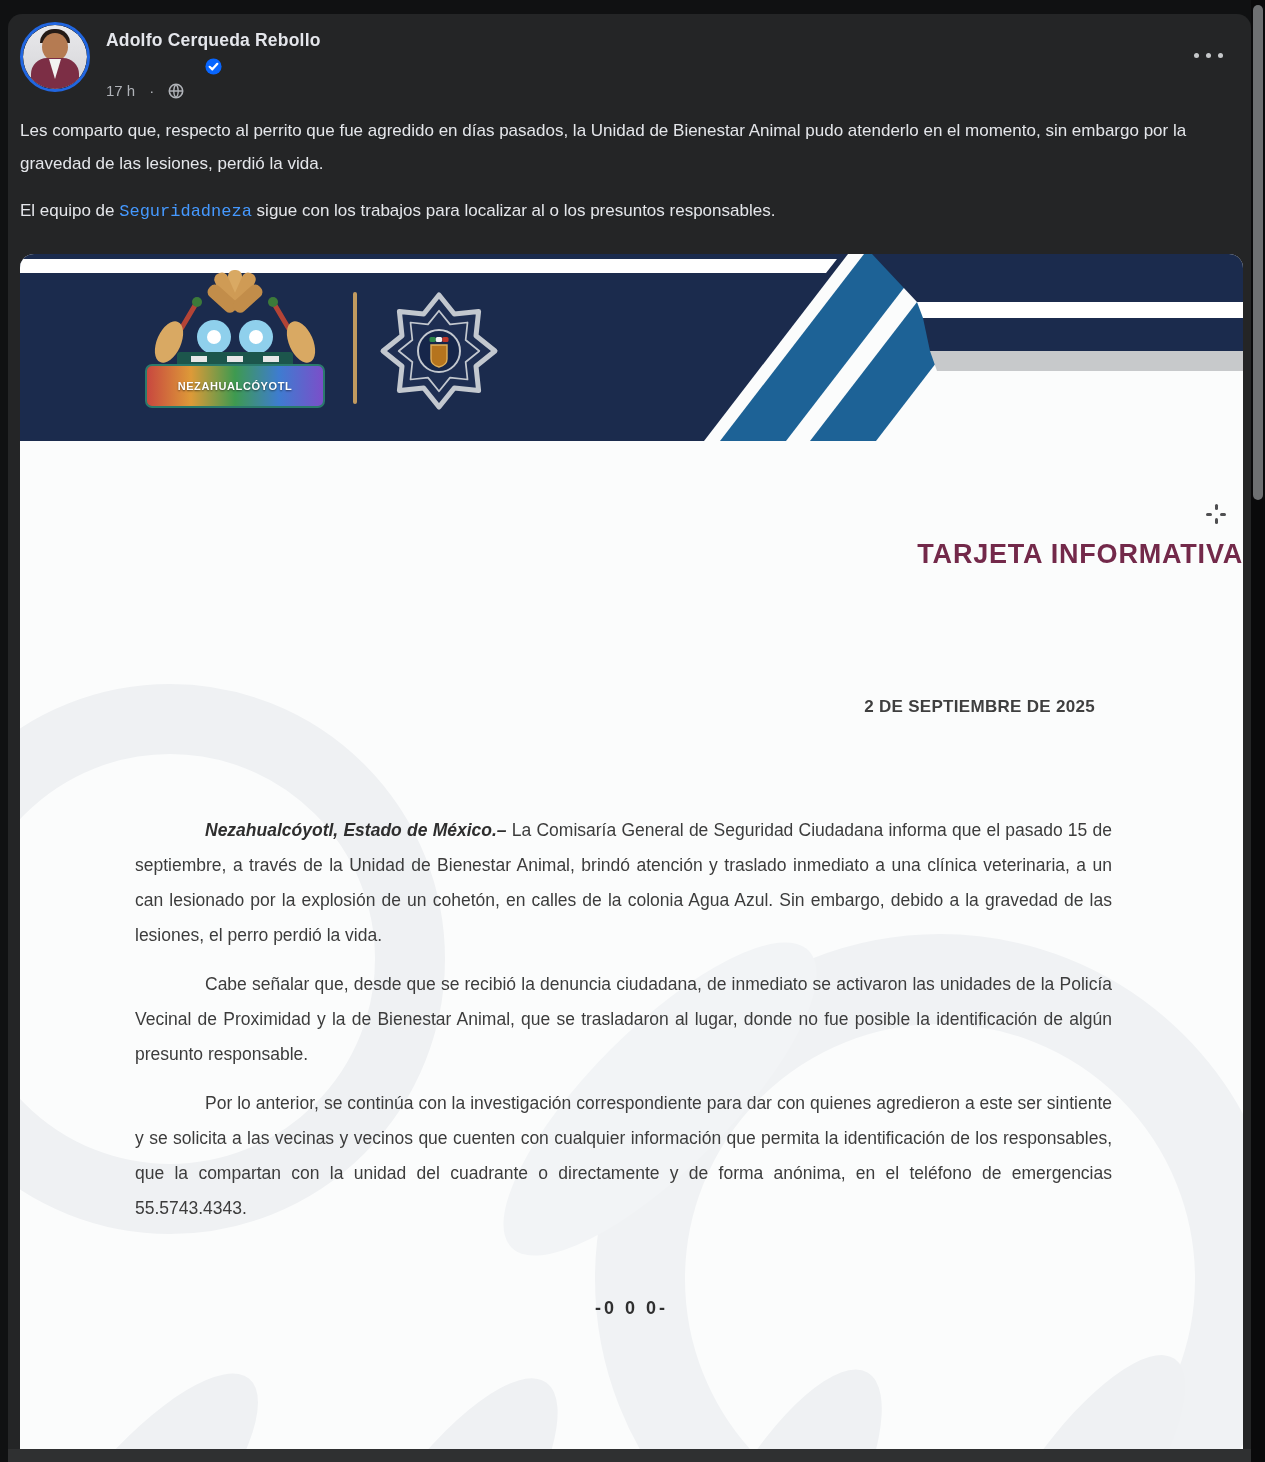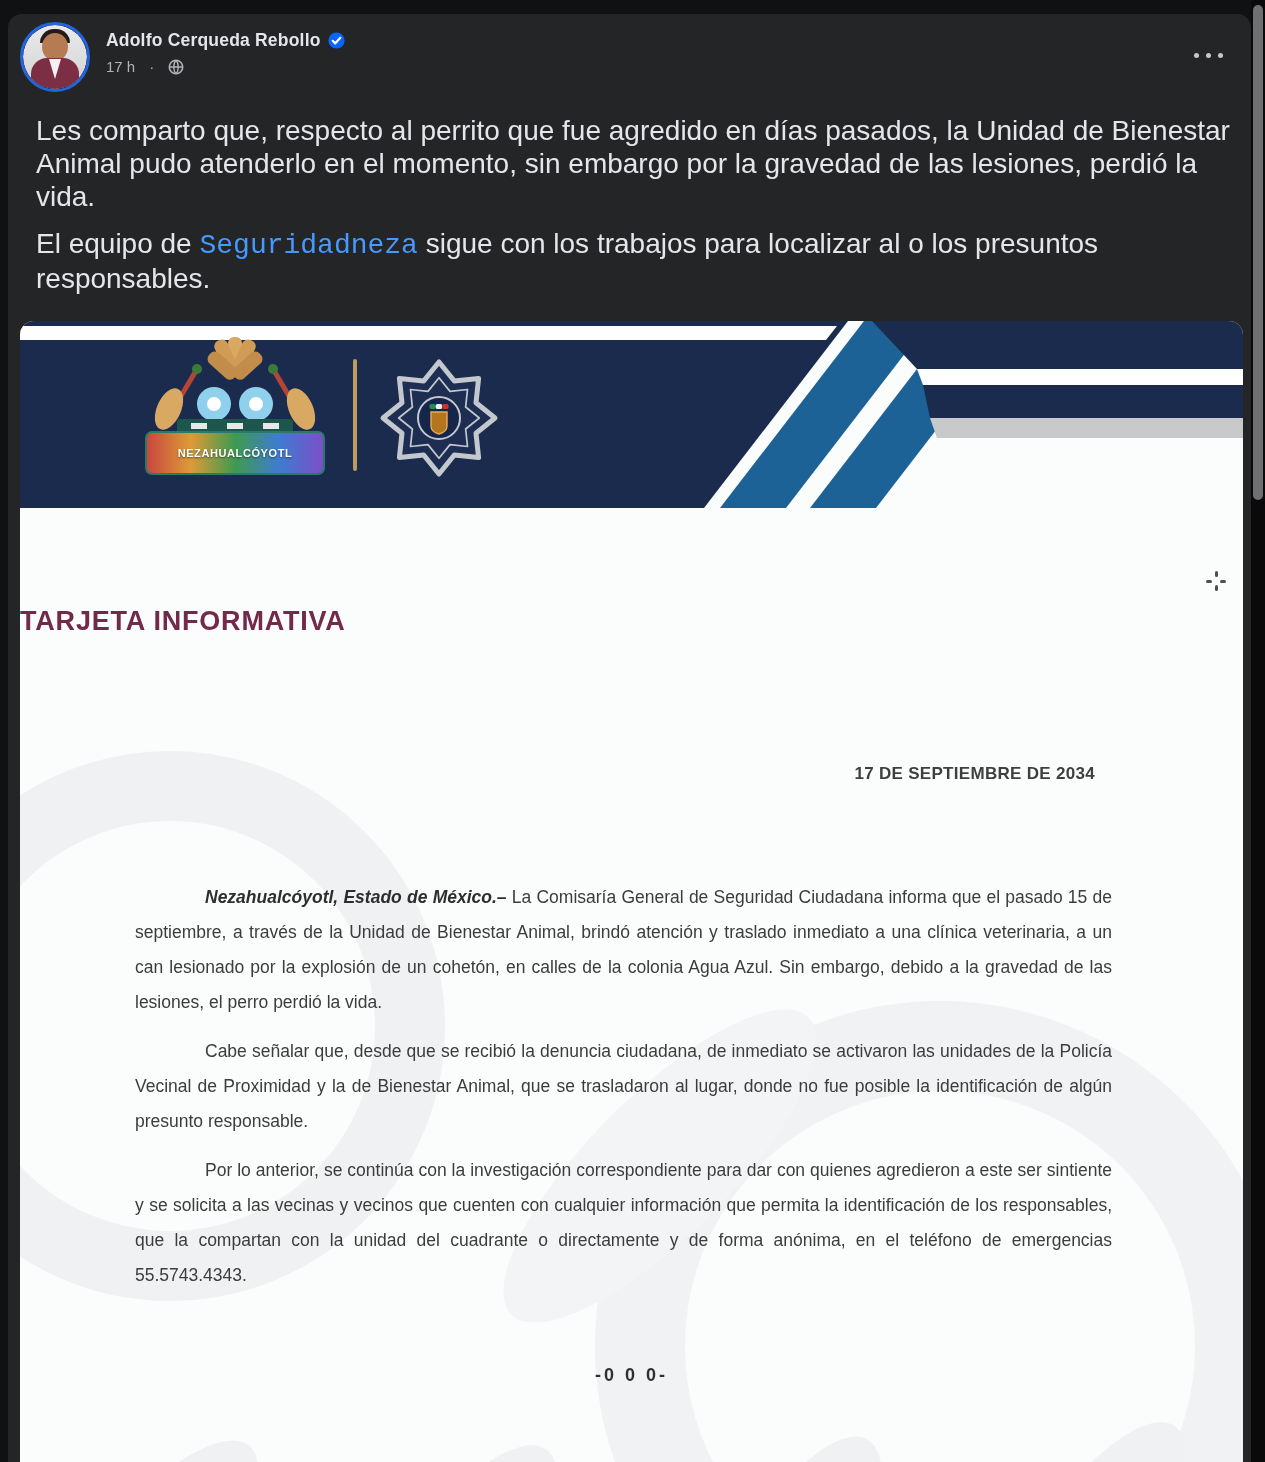--- a/index.html
+++ b/index.html
@@ -15,29 +15,29 @@
   .avatar-ring { width:70px; height:70px; border-radius:50%; border:3px solid #2166e0;
                  overflow:hidden; background:#0d0e0f; flex:0 0 auto; }
   .avatar-photo { position:relative; width:100%; height:100%; border-radius:50%;
                   background:linear-gradient(180deg,#e9e9ec 0%,#dcdcdf 60%,#cfd0d3 100%); overflow:hidden; }
   .avatar-head { position:absolute; left:19px; top:8px; width:26px; height:28px; border-radius:50%; background:#b57b52; }
   .avatar-hair { position:absolute; left:17px; top:4px; width:30px; height:14px; border-radius:14px 14px 0 0; background:#241a16; }
   .avatar-vest { position:absolute; left:8px; top:33px; width:48px; height:34px; border-radius:16px 16px 0 0; background:#7c2e45; }
   .avatar-shirt { position:absolute; left:26px; top:34px; width:12px; height:20px; background:#f2f2f2;
                   clip-path:polygon(0 0,100% 0,50% 100%); }
   .head-meta { margin-left:16px; padding-top:8px; }
-  .name-row { display:flex; align-items:center; gap:7px; }
+  .name-row { display:flex; align-items:center; gap:7px;flex-direction:column; }
   .author-name { color:#e4e6eb; font-size:17.5px; font-weight:bold; letter-spacing:.2px; }
   .sub-row { display:flex; align-items:center; gap:14px; margin-top:7px; color:#b0b3b8; font-size:15px; }
   .dot-sep { color:#b0b3b8; }
   .more-btn { position:absolute; right:22px; top:33px; display:flex; gap:7px; padding:6px; cursor:pointer; }
   .more-btn i { width:5px; height:5px; border-radius:50%; background:#c6c8ca; }
 
   
-  .post-text { margin:22px 16px 0 28px; color:#e4e6ea; font-size:28px; line-height:33px; }
+  .post-text { margin:22px 16px 0 12px; color:#e4e6ea; font-size:17px; line-height:33px; }
   .post-text p + p { margin-top:14px; }
   .post-link { color:#4599ff;font-family:Liberation Mono, monospace; }
 
   
   .attachment { position:relative; margin:26px 0 0 12px; width:1223px; height:1195px;
                 background:#fbfcfc; border-radius:14px 14px 0 0; overflow:hidden; }
 
   .banner { position:relative; width:1223px; height:187px; }
   .banner svg { display:block; }
 
@@ -57,21 +57,21 @@
   .banner-org { position:absolute; left:492px; top:40px; color:#fff; }
   .org-eyebrow { font-size:13px; font-weight:bold; letter-spacing:1.6px; color:#b9c3d4; }
   .org-name { font-size:31px; font-weight:800; letter-spacing:.5px; line-height:32px; margin-top:4px; color:#f4f6f9; }
   .org-subtitle { margin-top:7px; padding-top:5px; border-top:1px solid #3c4f78;
                   font-size:8px; letter-spacing:1.2px; color:#7f8fae; width:200px; }
 
   
   .doc-body { position:relative; width:1223px; height:1008px; }
   .watermark { position:absolute; inset:0; pointer-events:none; }
 
-  .doc-title { position:relative; margin-top:98px; text-align:left; color:#73294a;
+  .doc-title { position:relative; margin-top:98px; text-align:right; color:#73294a;
                font-size:27px; font-weight:bold; letter-spacing:.8px; }
   .doc-date { position:relative; margin-top:127px; text-align:right; padding-right:148px;
               color:#3f3f3f; font-size:17px; font-weight:bold; letter-spacing:.3px; }
   .doc-paragraphs { position:relative; margin:96px 131px 0 115px; color:#3c3c3c;
                     font-size:17.5px; line-height:35px; text-align:justify; }
   .doc-paragraphs p { text-indent:70px; }
   .doc-paragraphs p + p { margin-top:14px; }
   .doc-lead { font-weight:bold; color:#2e2e2e;font-style:italic; }
   .doc-closing { position:relative; margin-top:72px; text-align:center; color:#2f2f2f;
                  font-size:18px; font-weight:bold; letter-spacing:3px; }
@@ -204,21 +204,21 @@
           <circle cx="150" cy="420" r="240" fill="none" stroke="#eff1f3" stroke-width="70"></circle>
           <circle cx="920" cy="740" r="300" fill="none" stroke="#f0f2f4" stroke-width="90"></circle>
           <ellipse cx="640" cy="560" rx="210" ry="70" transform="rotate(-45 640 560)" fill="#f2f4f6"></ellipse>
           <ellipse cx="120" cy="970" rx="170" ry="58" transform="rotate(-50 120 970)" fill="#eff1f3"></ellipse>
           <ellipse cx="420" cy="995" rx="185" ry="62" transform="rotate(-55 420 995)" fill="#eff1f3"></ellipse>
           <ellipse cx="760" cy="985" rx="175" ry="60" transform="rotate(-60 760 985)" fill="#eff1f3"></ellipse>
           <ellipse cx="1060" cy="955" rx="165" ry="56" transform="rotate(-55 1060 955)" fill="#eff1f3"></ellipse>
         </svg>
 
         <div class="doc-title">TARJETA INFORMATIVA</div>
-        <div class="doc-date">17 DE SEPTIEMBRE DE 2034</div>
+        <div class="doc-date">2 DE SEPTIEMBRE DE 2025</div>
 
         <div class="doc-paragraphs">
           <p><span class="doc-lead">Nezahualcóyotl, Estado de México.–</span><span> La Comisaría General de Seguridad Ciudadana informa que el pasado 15 de septiembre, a través de la Unidad de Bienestar Animal, brindó atención y traslado inmediato a una clínica veterinaria, a un can lesionado por la explosión de un cohetón, en calles de la colonia Agua Azul. Sin embargo, debido a la gravedad de las lesiones, el perro perdió la vida.</span></p>
           <p>Cabe señalar que, desde que se recibió la denuncia ciudadana, de inmediato se activaron las unidades de la Policía Vecinal de Proximidad y la de Bienestar Animal, que se trasladaron al lugar, donde no fue posible la identificación de algún presunto responsable.</p>
           <p>Por lo anterior, se continúa con la investigación correspondiente para dar con quienes agredieron a este ser sintiente y se solicita a las vecinas y vecinos que cuenten con cualquier información que permita la identificación de los responsables, que la compartan con la unidad del cuadrante o directamente y de forma anónima, en el teléfono de emergencias 55.5743.4343.</p>
         </div>
 
         <div class="doc-closing">-0 0 0-</div>
       </div>
 

